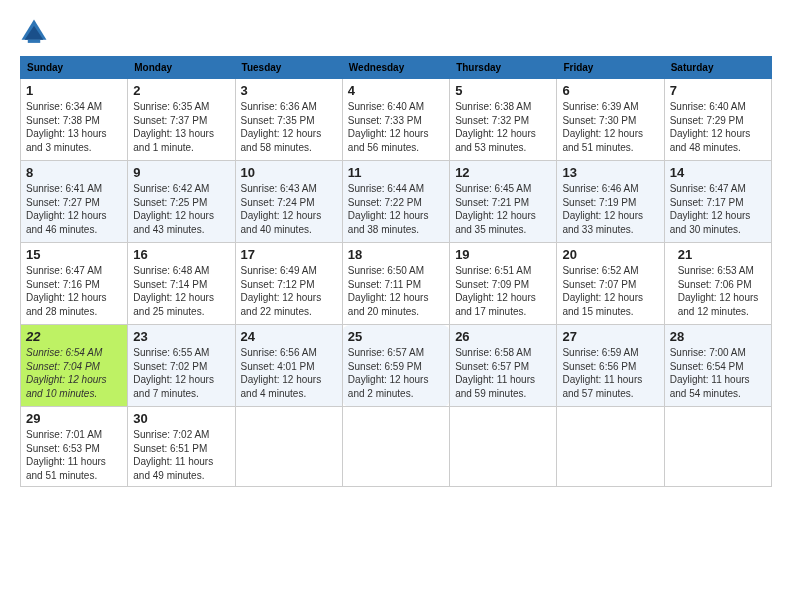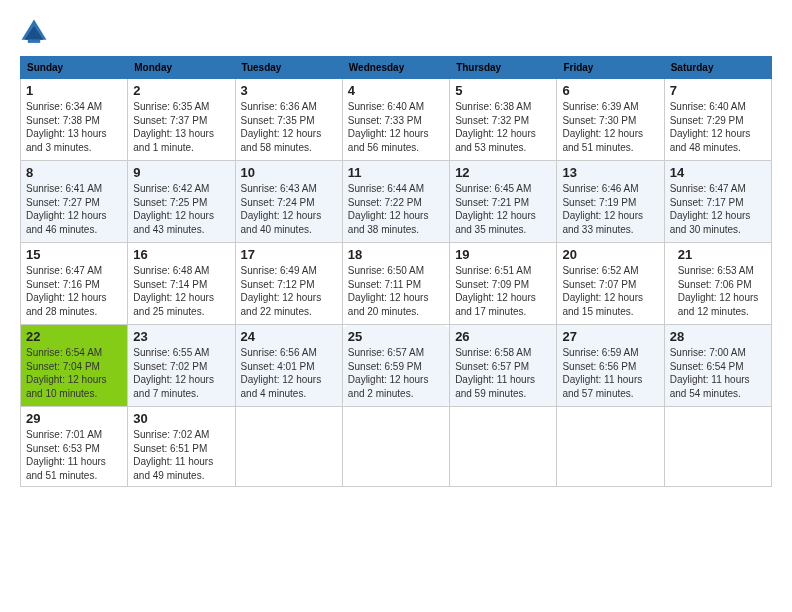--- a/index.html
+++ b/index.html
@@ -207,21 +207,21 @@
           <td style="background-color: rgb(255, 255, 255);">
             <span class="day-num">20</span>
             <div class="day-info"><span>Sunrise: 6:52 AM</span><br><span>Sunset: 7:07 PM</span><br><span>Daylight: 12 hours</span><br><span>and 15 minutes.</span></div>
           </td>
           <td style="background-color: rgb(255, 255, 255); padding-left: 13px;">
             <span class="day-num">21</span>
             <div class="day-info"><span>Sunrise: 6:53 AM</span><br><span>Sunset: 7:06 PM</span><br><span>Daylight: 12 hours</span><br><span>and 12 minutes.</span></div>
           </td>
         </tr>
         <tr>
-          <td style="background-color: #84cc16;">
+          <td style="background-color: #bef264; font-style: italic;">
             <span class="day-num">22</span>
             <div class="day-info"><span>Sunrise: 6:54 AM</span><br><span>Sunset: 7:04 PM</span><br><span>Daylight: 12 hours</span><br><span>and 10 minutes.</span></div>
           </td>
           <td style="background-color: rgb(240, 245, 251);">
             <span class="day-num">23</span>
             <div class="day-info"><span>Sunrise: 6:55 AM</span><br><span>Sunset: 7:02 PM</span><br><span>Daylight: 12 hours</span><br><span>and 7 minutes.</span></div>
           </td>
           <td style="background-color: rgb(240, 245, 251);">
             <span class="day-num">24</span>
             <div class="day-info"><span>Sunrise: 6:56 AM</span><br><span>Sunset: 4:01 PM</span><br><span>Daylight: 12 hours</span><br><span>and 4 minutes.</span></div>

